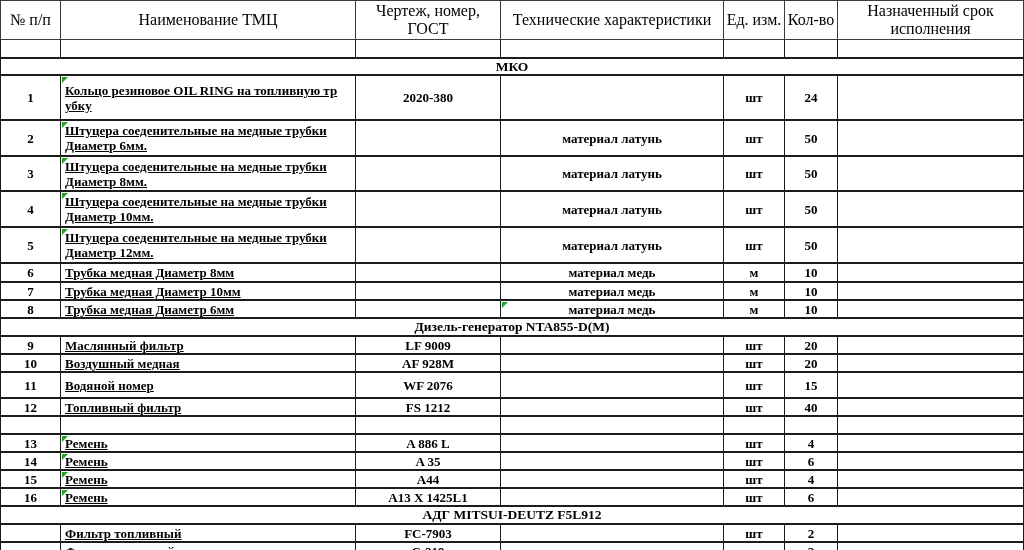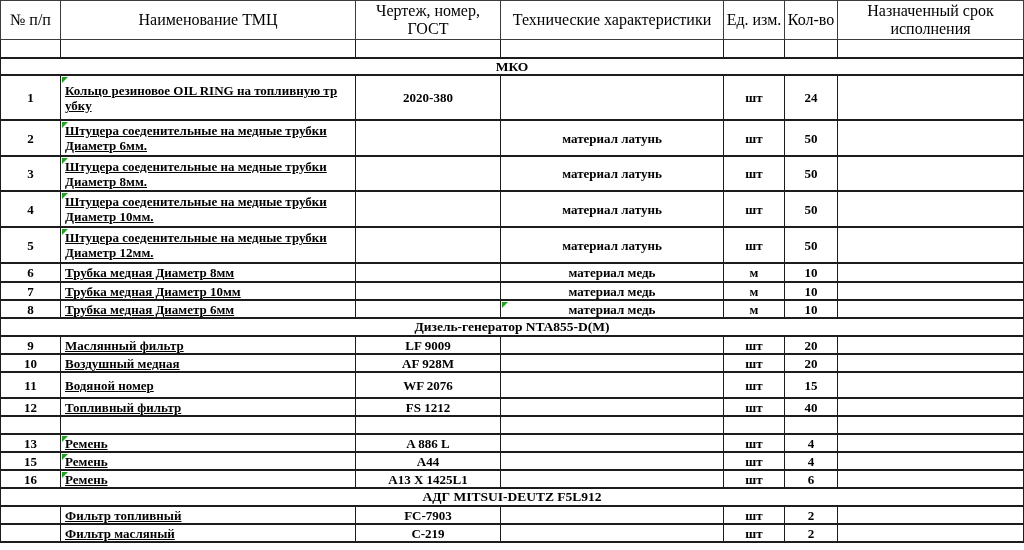--- a/index.html
+++ b/index.html
@@ -186,20 +186,29 @@
         <tr class="r-item" style="height: 18px;">
           <td class="c-num">13</td>
           <td class="c-name"><span class="corner"></span>Ремень</td>
           <td class="c-draw">A 886 L</td>
           <td class="c-spec"></td>
           <td class="c-unit">шт</td>
           <td class="c-qty">4</td>
           <td class="c-due"></td>
         </tr>
         <tr class="r-item" style="height: 18px;">
+          <td class="c-num">14</td>
+          <td class="c-name"><span class="corner"></span>Ремень</td>
+          <td class="c-draw">A 35</td>
+          <td class="c-spec"></td>
+          <td class="c-unit">шт</td>
+          <td class="c-qty">6</td>
+          <td class="c-due"></td>
+        </tr>
+        <tr class="r-item" style="height: 18px;">
           <td class="c-num">15</td>
           <td class="c-name"><span class="corner"></span>Ремень</td>
           <td class="c-draw">A44</td>
           <td class="c-spec"></td>
           <td class="c-unit">шт</td>
           <td class="c-qty">4</td>
           <td class="c-due"></td>
         </tr>
         <tr class="r-item" style="height: 18px;">
           <td class="c-num">16</td>

